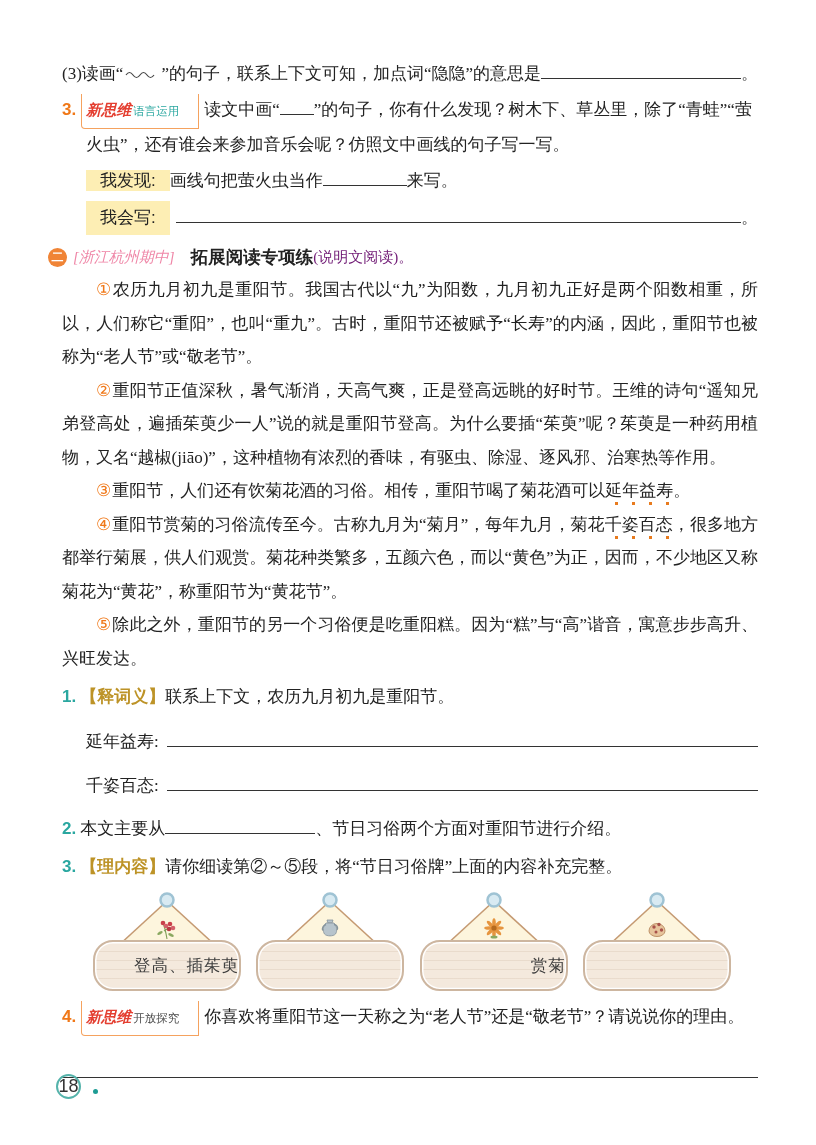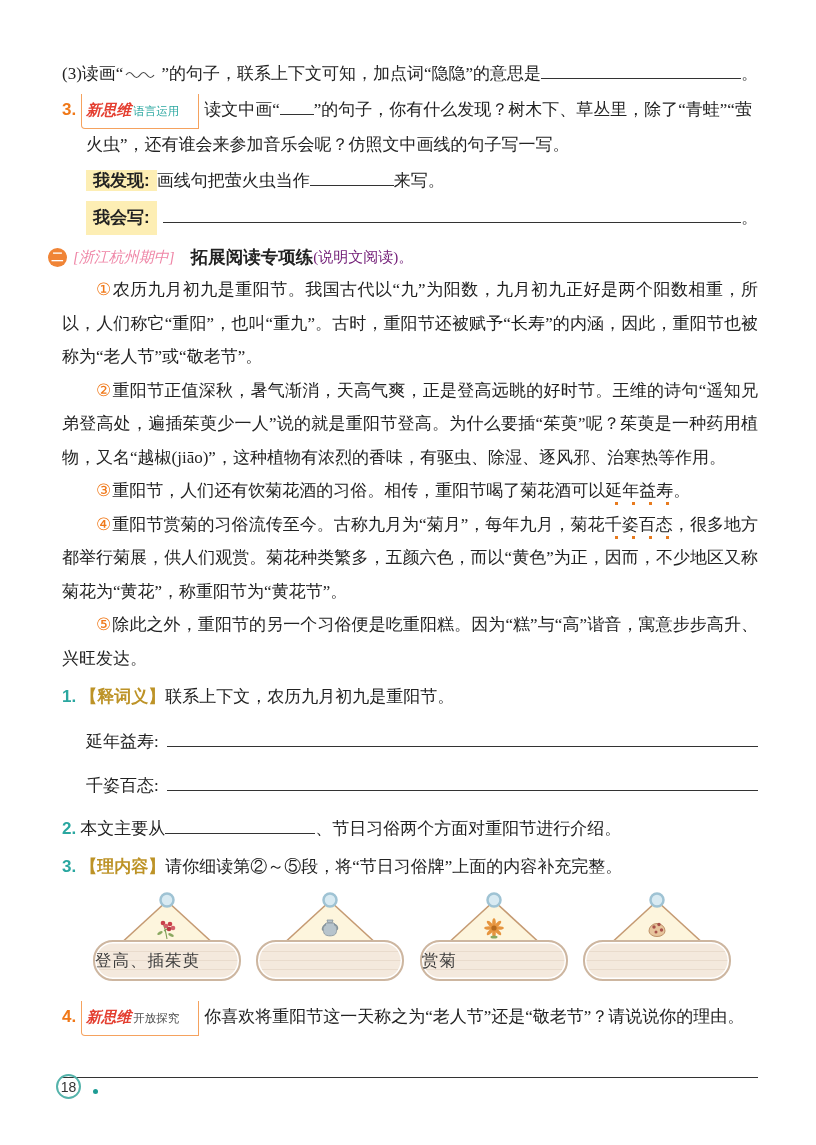--- a/index.html
+++ b/index.html
@@ -32,21 +32,21 @@
   .badge { display:inline-block; position:relative; padding:0 19px 1px 4px; margin:0 5px 0 1px;
            border-left:1.5px solid #f5a25e; border-bottom:1.5px solid #f5a25e; border-right:1.5px solid #f5a25e;
            border-bottom-left-radius:4px; text-indent:0; }
   .badge-main { color:#e43f31; font-weight:bold; font-style:italic; font-size:15px;
                 font-family:"Liberation Sans", sans-serif; }
   .badge-sub  { font-size:11.5px; margin-left:2px; font-family:"Liberation Sans", sans-serif; }
   .badge-sub.teal { color:#2aa7a0; }
   .badge-sub.dark { color:#4a4a4a; }
 
   
-  .hl { background:#fdeeb4; font-weight:bold; font-family:"Liberation Sans", sans-serif; padding:1px 7px; }
+  .hl { background:#fdeeb4; font-weight:normal; font-family:"Liberation Sans", sans-serif; padding:1px 14px; }
   .sub-line { margin-left:24px; margin-top:4px; }
 
   
   .section-line { margin:10px 0 4px -14px; display:flex; align-items:center; }
   .section-icon { width:19px; height:19px; background:#f08436; border-radius:50%; color:#fff;
                   font-size:12px; font-weight:bold; display:inline-flex; align-items:center;
                   justify-content:center; margin-right:6px; flex:0 0 auto;
                   font-family:"Liberation Sans", sans-serif; }
   .src { color:#ef86a7; font-style:italic; font-size:15px; margin-right:16px; white-space:nowrap; }
   .sec-bold { font-weight:bold; font-family:"Liberation Sans", sans-serif; font-size:17.5px; }
@@ -62,35 +62,35 @@
             padding-bottom:6px; }
 
   .q { margin-top:6px; }
   .term-line { display:flex; align-items:baseline; margin:14px 0 0 24px; font-size:17px; line-height:30px; }
   .term-line .blank { margin-left:8px; }
 
   
   .signs { display:flex; justify-content:space-between; padding:6px 26px 0 30px; height:112px; }
   .sign { position:relative; width:150px; height:104px; }
   .sign svg.hanger { position:absolute; top:0; left:0; }
-  .board { position:absolute; top:51px; left:1px; right:1px; height:41px;
+  .board { position:absolute; top:51px; left:1px; right:1px; height:51px;
            background:#f4e9dd;
            background-image:repeating-linear-gradient(180deg, rgba(176,146,118,.16) 0 1px, transparent 1px 9px);
            border:2px solid #cdb6a0; border-radius:20px;
-           display:flex; align-items:center; justify-content:flex-start;
+           display:flex; align-items:center; justify-content:flex-end;
            box-shadow:inset 0 0 0 1.5px #fff; }
   .board-label { font-size:16.5px; color:#3c3c3c; letter-spacing:1px; }
 
   
   .answer-line { border-bottom:1.2px solid #333; height:30px; margin-top:12px; }
 
   
   .page-num { position:absolute; left:56px; top:1074px; display:flex; align-items:center; }
   .pn-circle { width:25px; height:25px; border:2px solid #55b3ab; border-radius:50%;
-               display:flex; align-items:center; justify-content:center; font-size:14px; color:#333;
+               display:flex; align-items:center; justify-content:center; font-size:18px; color:#333;
                font-family:"Liberation Sans", sans-serif; }
   .pn-dot { width:5px; height:5px; border-radius:50%; background:#1e9c94; margin-left:12px; margin-top:10px; }
 
   .wavy-svg { vertical-align:baseline; margin:0 1px; }
 </style>
 </head>
 <body>
 
 <div class="page">
 

